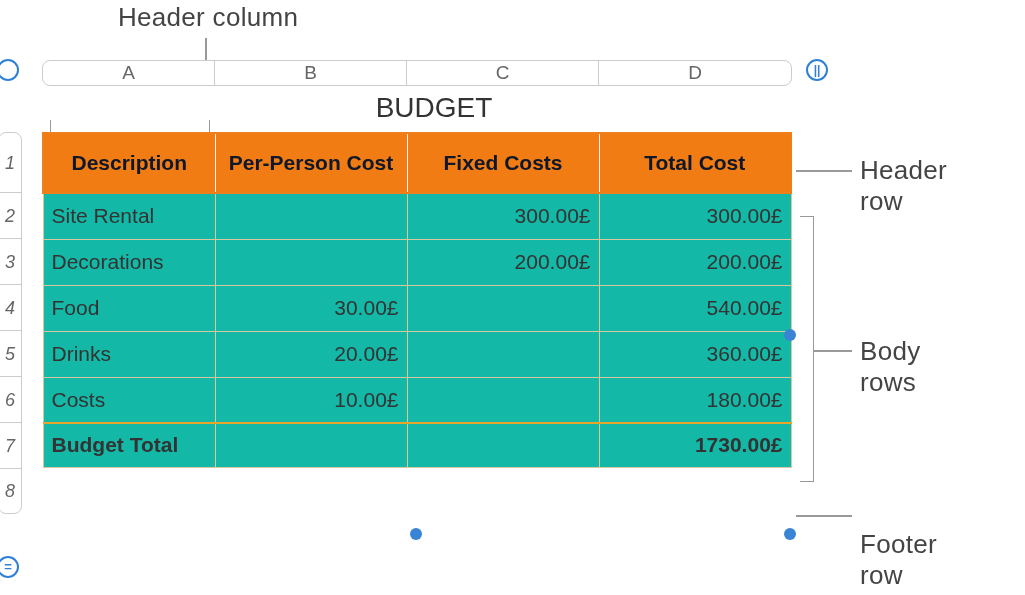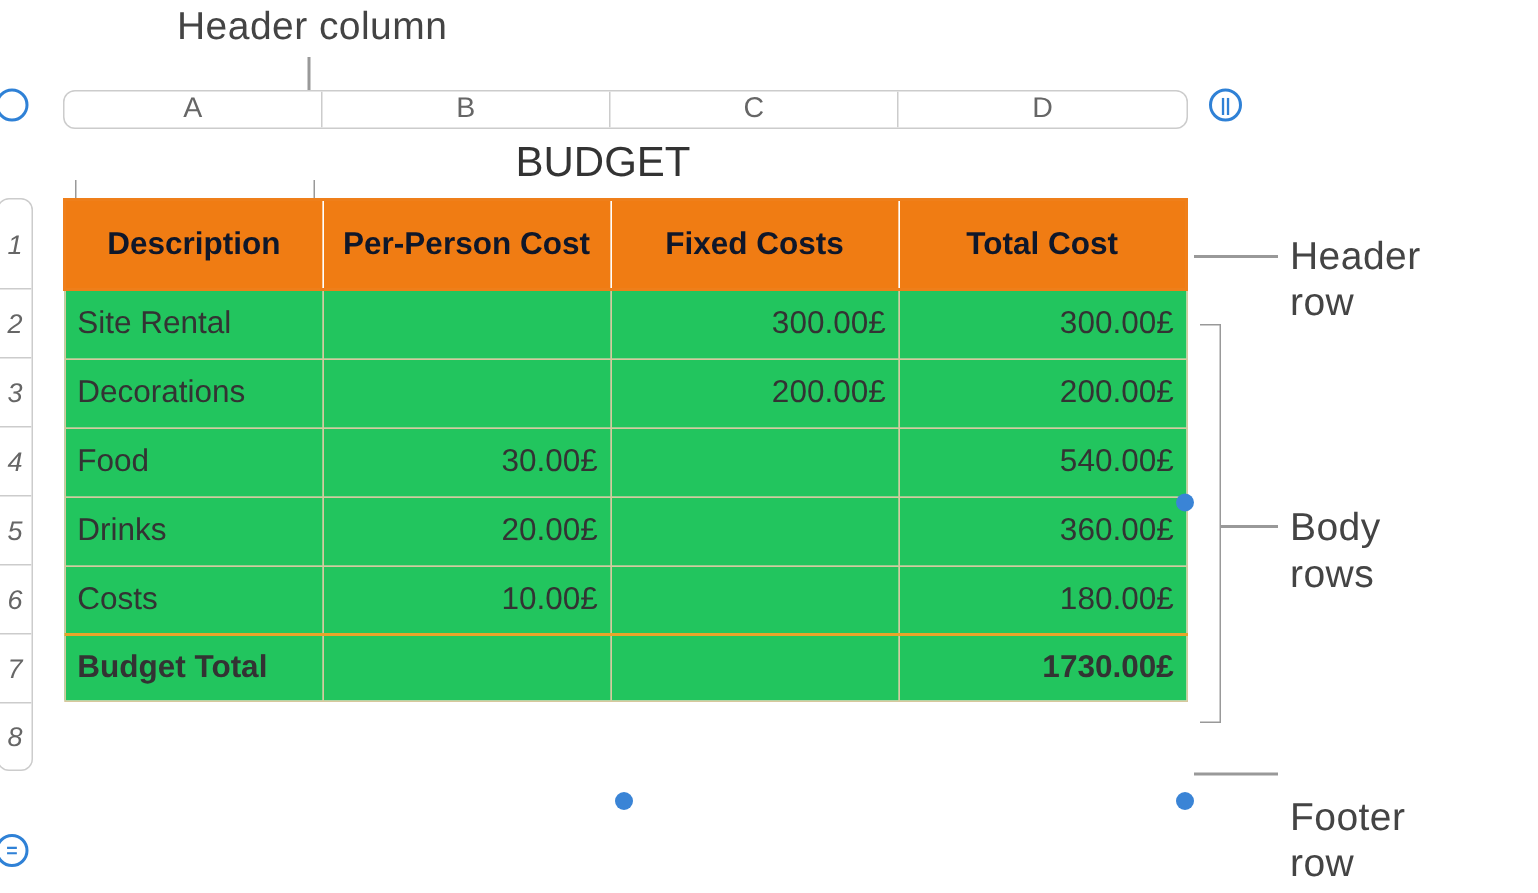--- a/index.html
+++ b/index.html
@@ -126,21 +126,21 @@
     font-style: italic;
   }
   .row-bar div:last-child { border-bottom: none; }
   .rowH { height: 60px; line-height: 60px; }
   .rowB { height: 46px; line-height: 46px; }
   .rowF { height: 44px; line-height: 44px; }
 
   
   .tbl-title {
     position: absolute;
-    left: 28px;
+    left: 60px;
     top: 30px;
     width: 748px;
     text-align: center;
     font-size: 28px;
     color: #333;
   }
 
   
   table.sheet {
     position: absolute;
@@ -165,21 +165,21 @@
     border-left: 2px solid #ef7f1a;
     border-radius: 3px 0 0 0;
   }
   table.sheet th:last-child {
     border-right: 2px solid #ef7f1a;
     border-radius: 0 3px 0 0;
   }
   table.sheet td {
     height: 46px;
     border: 1px solid #d7c89d;
-    background: #22c55e;
+    background: #14b8a6;
     font-size: 21px;
     color: #333;
     padding: 0 8px;
   }
   table.sheet td.num { text-align: right; }
   table.sheet td.lab { text-align: left; }
   table.sheet tr.footer td {
     font-weight: 700;
     height: 44px;
     border-top: 2.5px solid #e9a52a;

